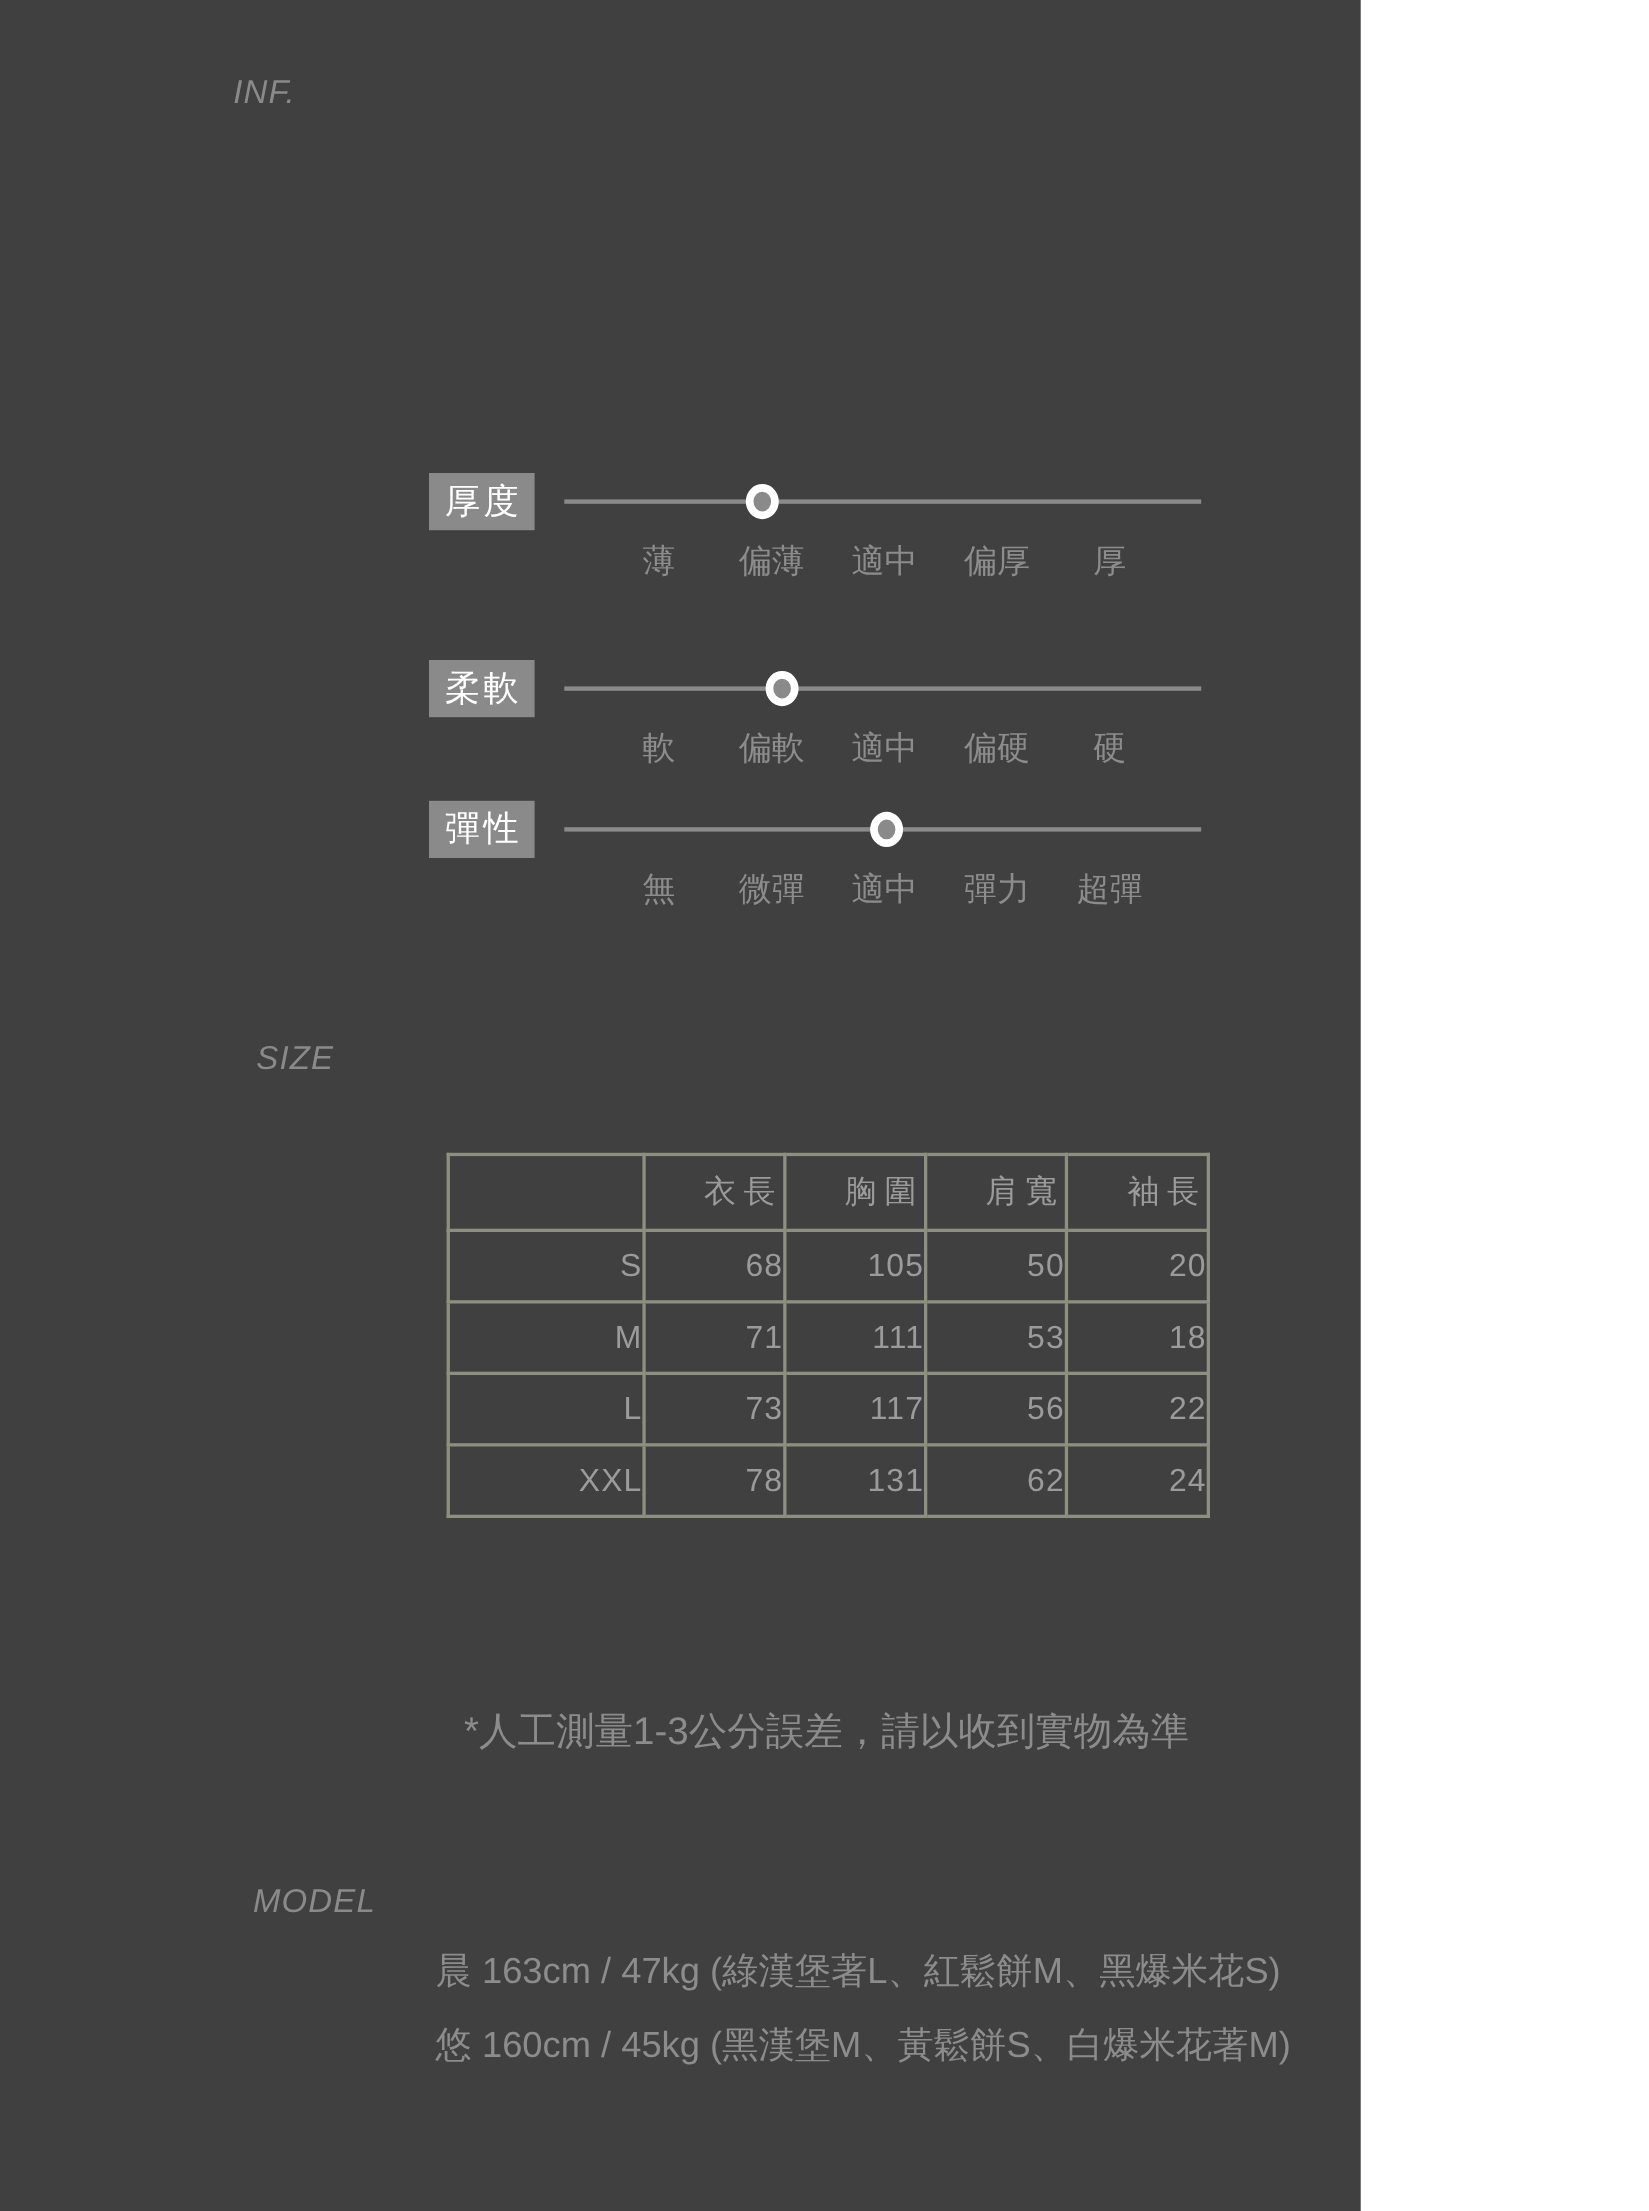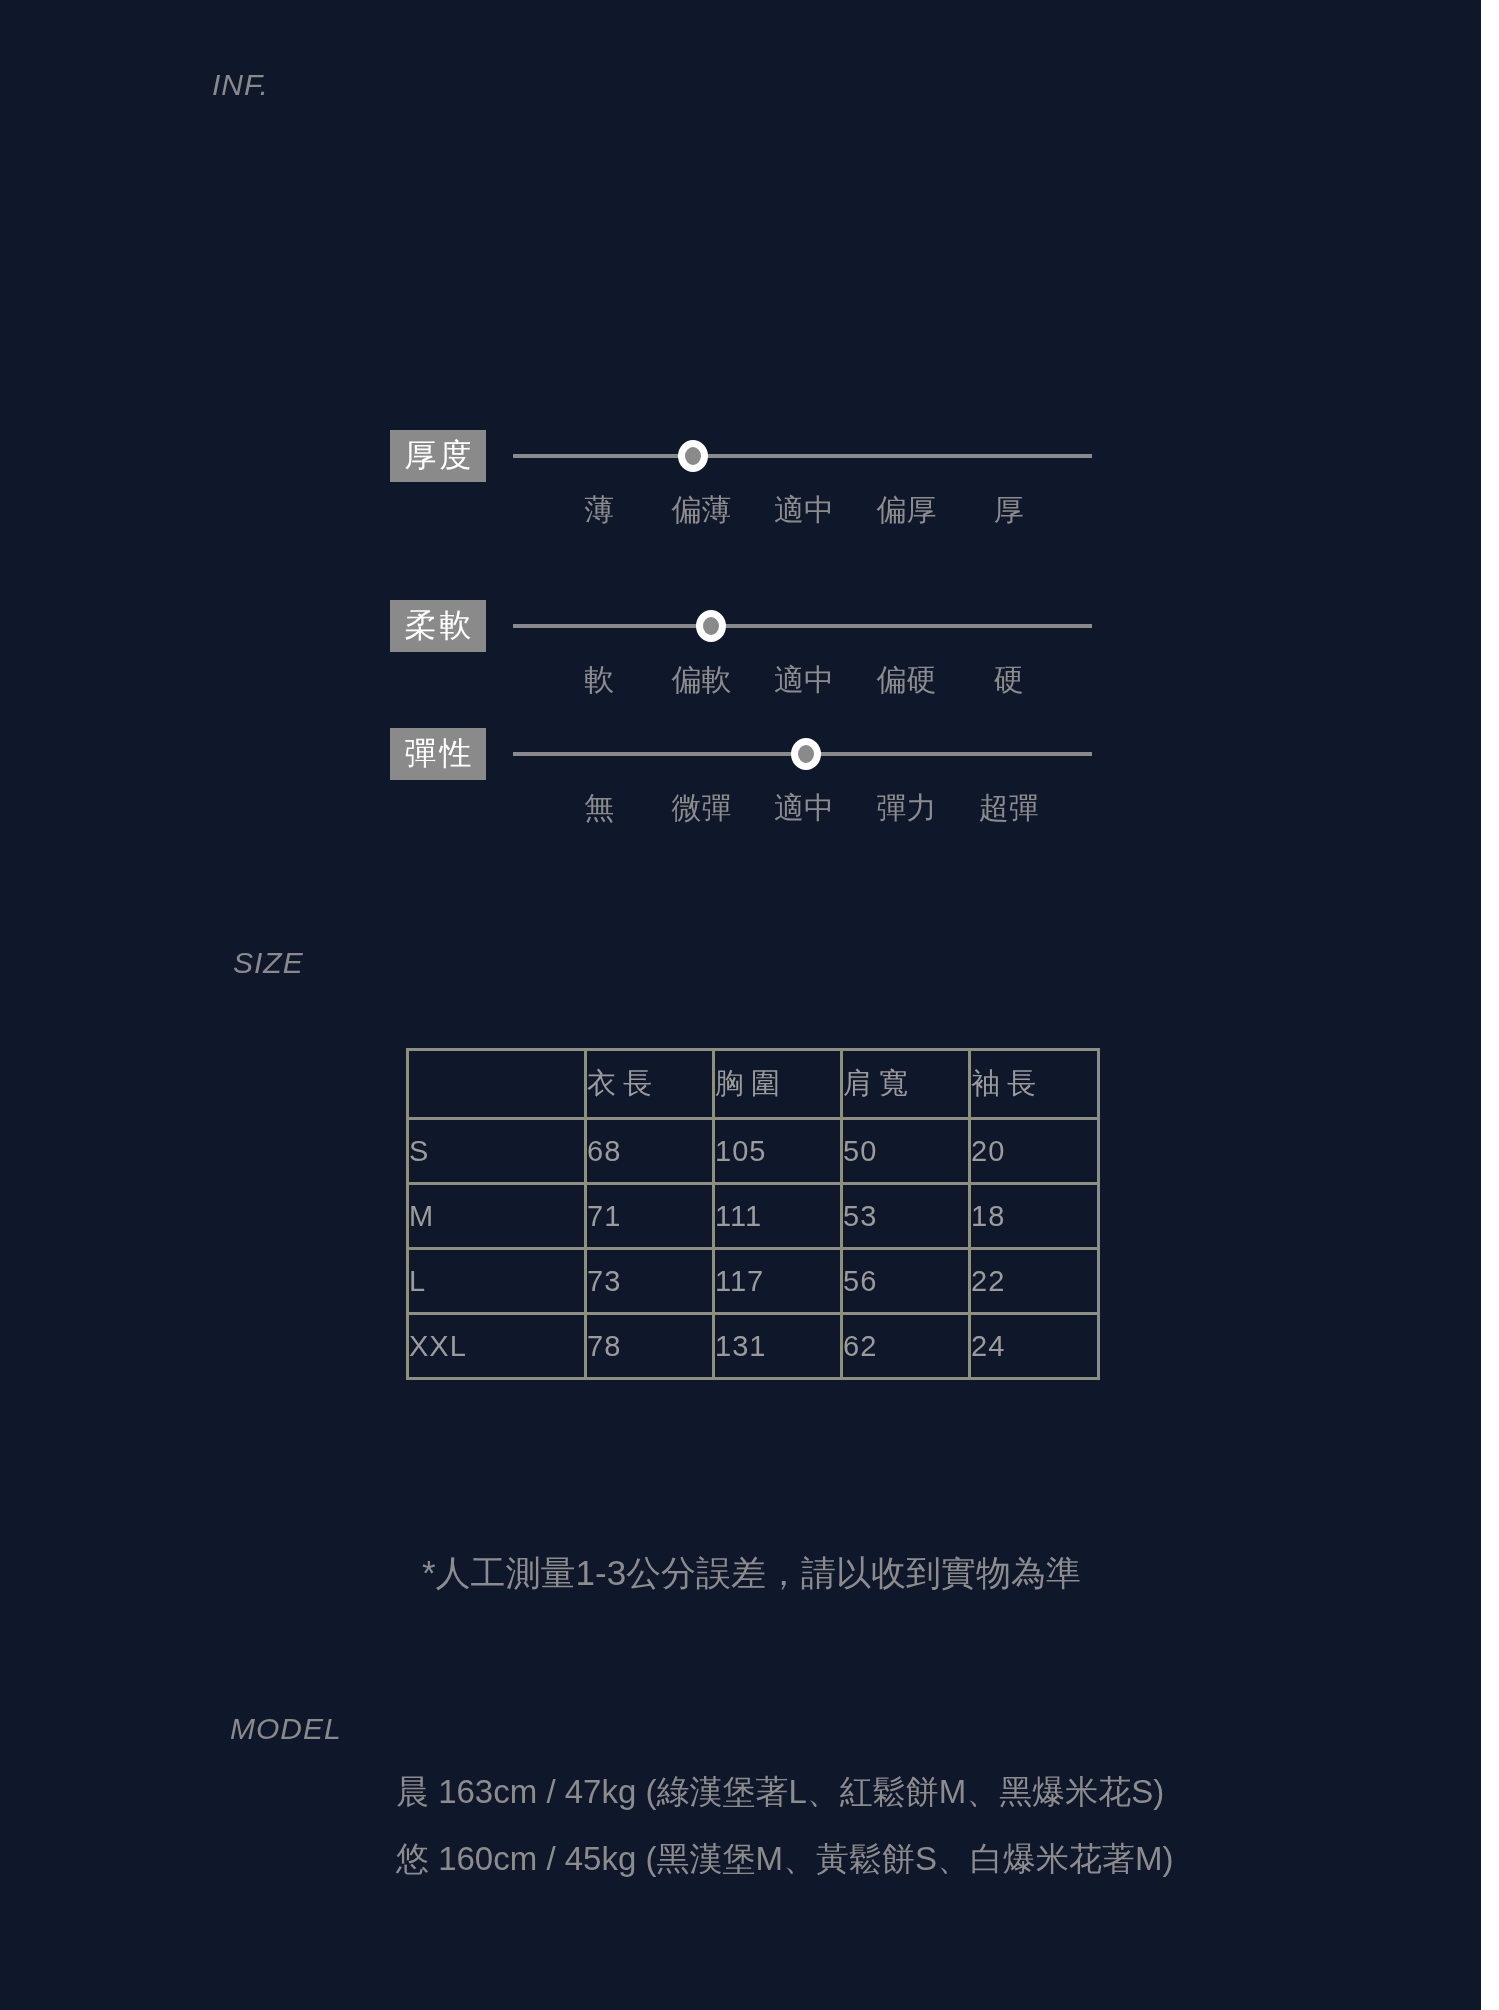--- a/index.html
+++ b/index.html
@@ -1,19 +1,19 @@
 <!DOCTYPE html>
 <html><head>
 <meta charset="utf-8">
 <style>
   html,body{margin:0;padding:0;background:#ffffff;}
   #page{
     position:relative;
-    width:1481px;height:2010px;
-    background:#0f172a;
+    width:1237px;height:2010px;
+    background:#404040;
     overflow:hidden;
     font-family:"Liberation Sans","DejaVu Sans",sans-serif;
   }
   
   .heading{
     position:absolute;
     font-style:italic;
     font-size:30px;
     letter-spacing:1px;
     color:#8a8a8a;
@@ -64,21 +64,21 @@
     font-size:30px;color:#8c8c8c;white-space:nowrap;
   }
 
   
   #size-table{
     position:absolute;left:406px;top:1048px;
     width:691px;border-collapse:collapse;table-layout:fixed;
   }
   #size-table th,#size-table td{
     border:3px solid #8d8f81;
-    text-align:left;vertical-align:middle;
+    text-align:right;vertical-align:middle;
     color:#9b9b9b;font-weight:normal;
     padding:0;
   }
   #size-table th{height:66px;font-size:29px;letter-spacing:7px;}
   #size-table td{height:62px;font-size:29px;letter-spacing:1px;}
 
   #footnote{
     position:absolute;left:406px;top:1550px;width:691px;
     text-align:center;
     font-size:35px;color:#8c8c8c;white-space:nowrap;

